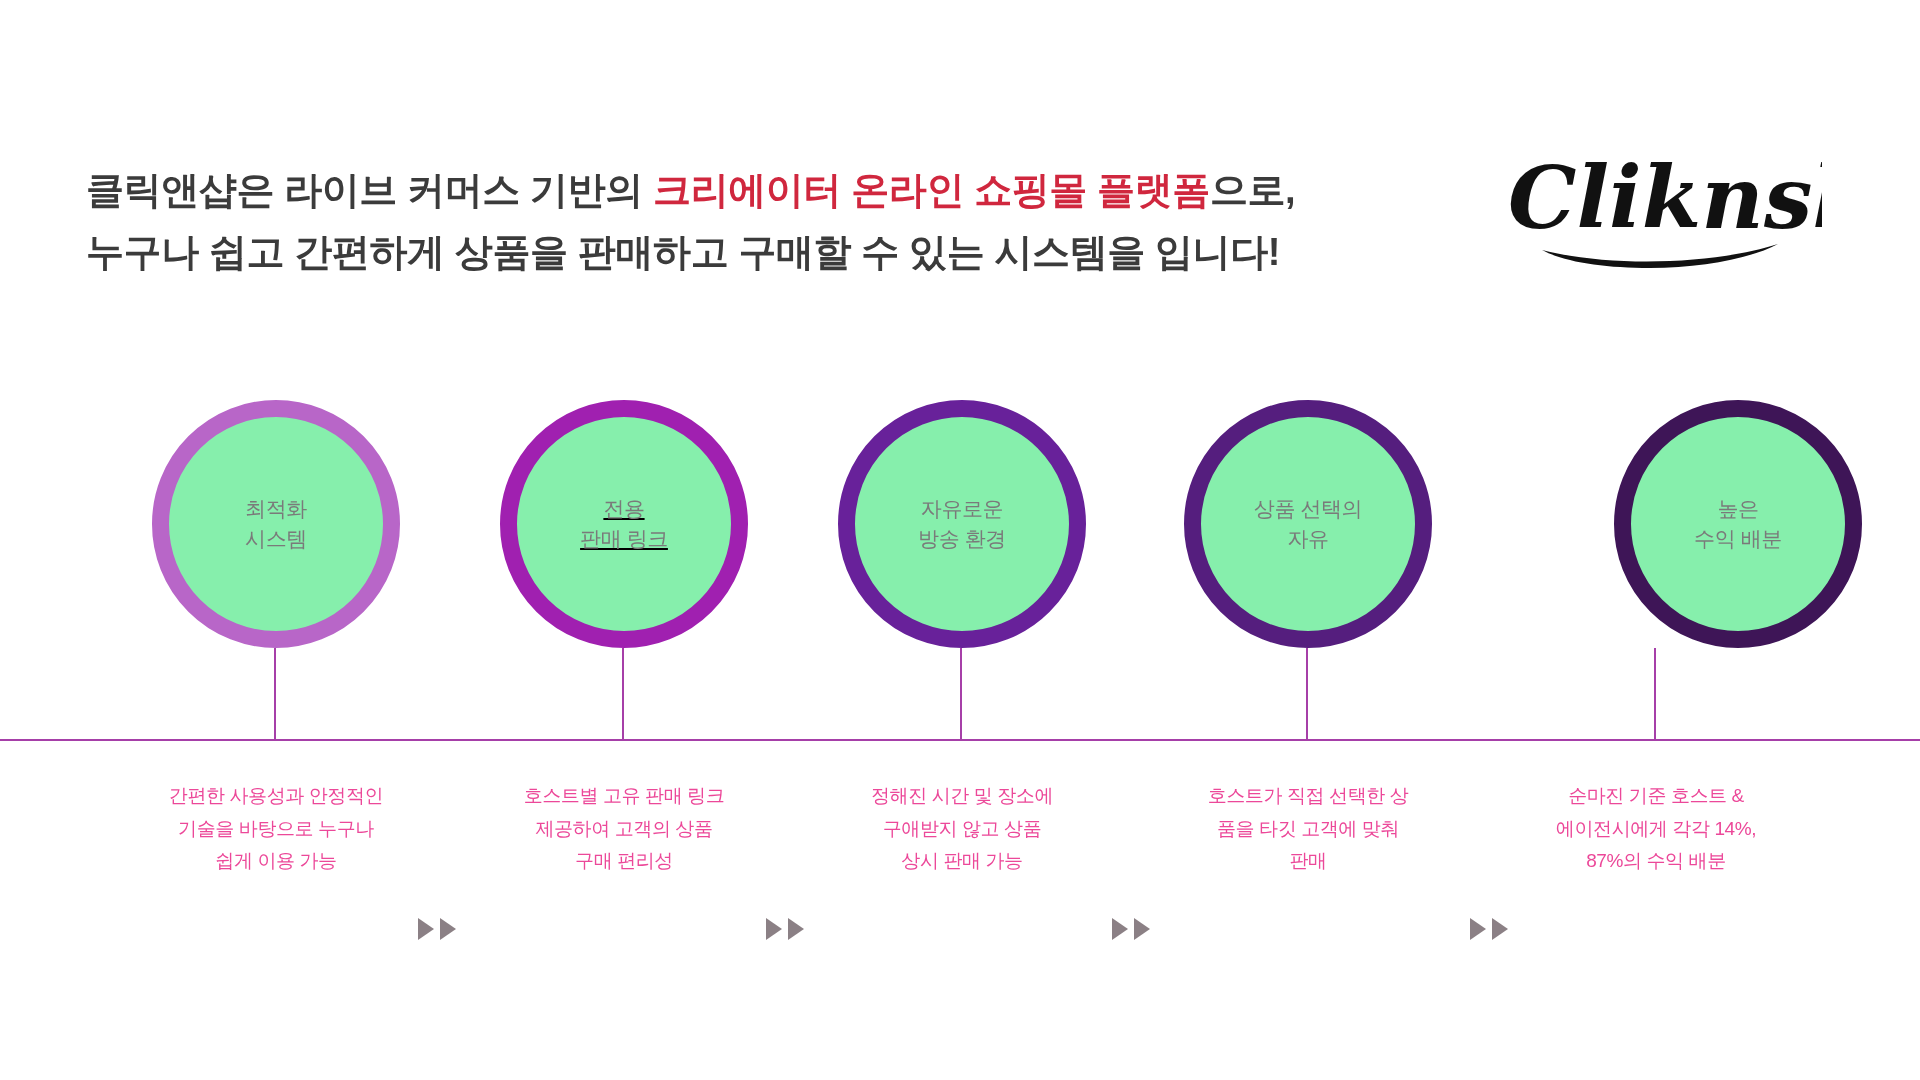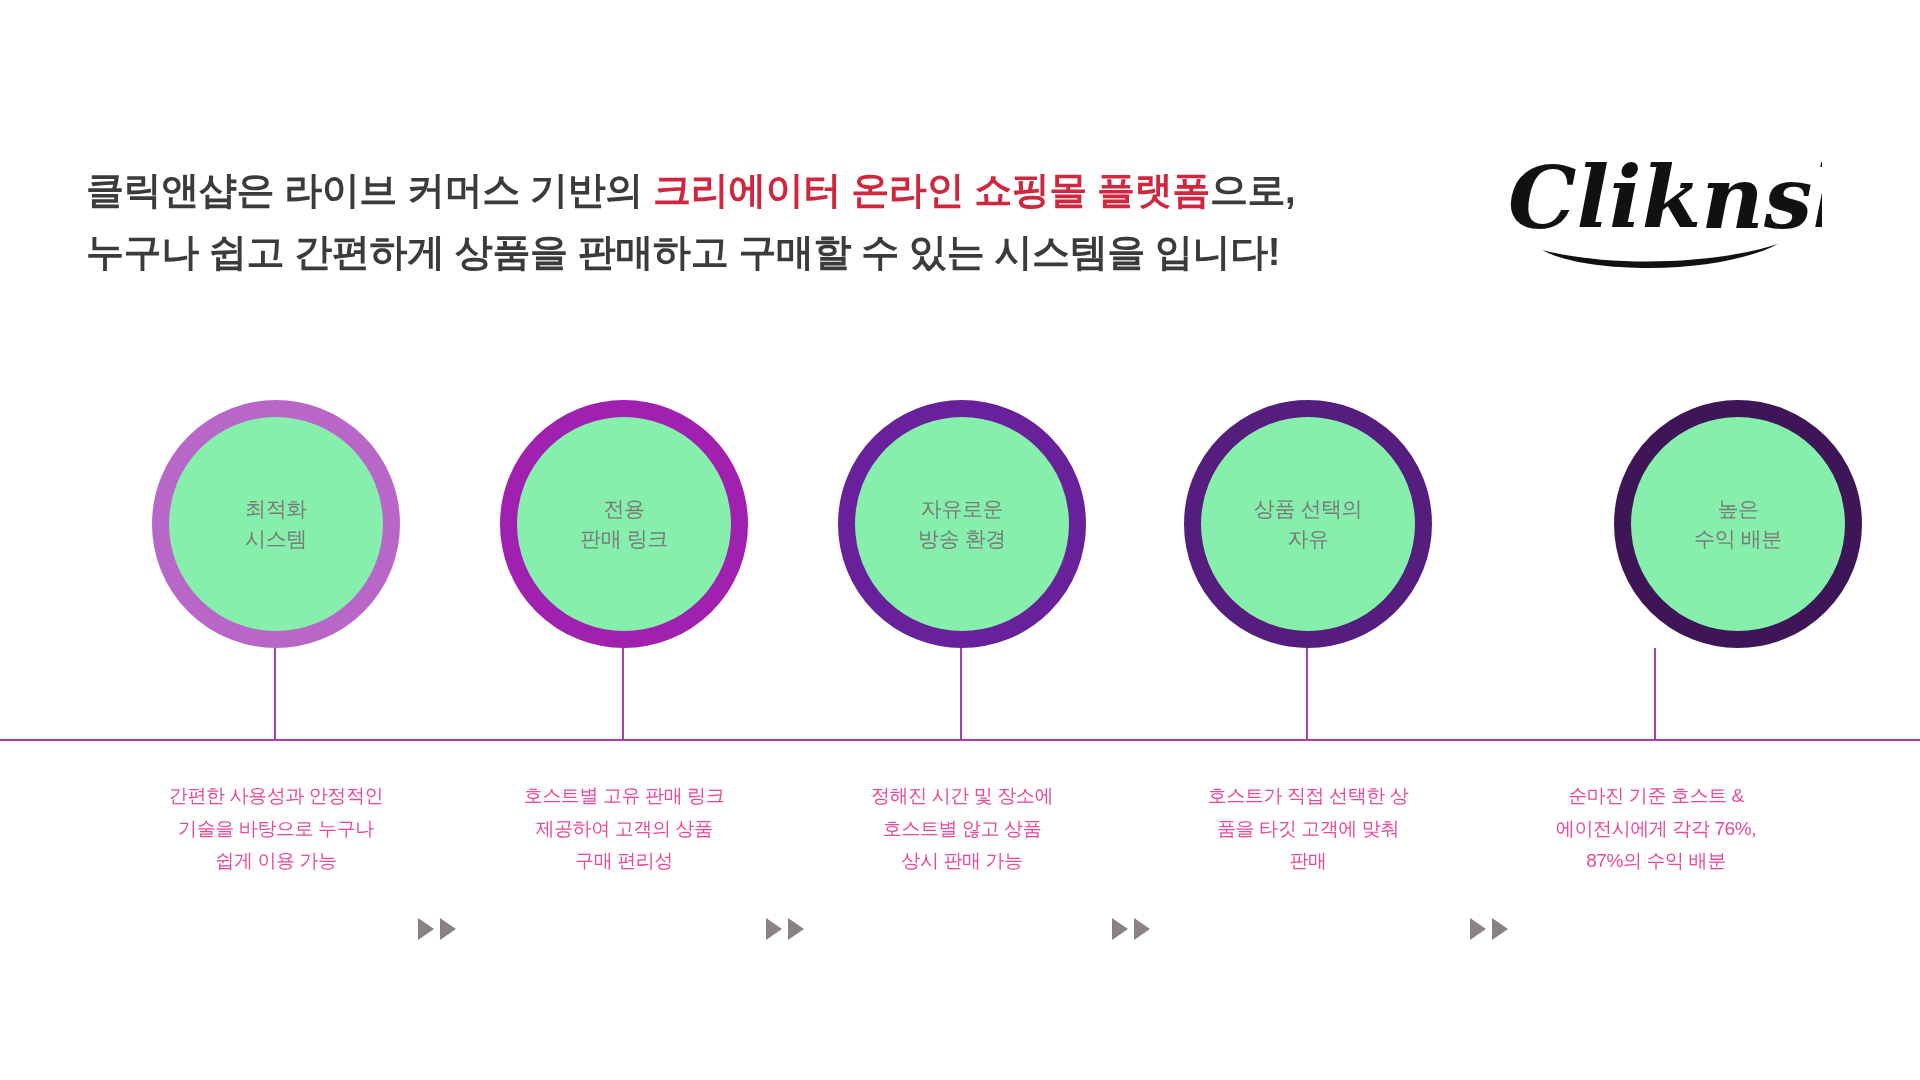--- a/index.html
+++ b/index.html
@@ -161,21 +161,21 @@
       </div>
     </div>
   </div>
 
   <div class="arrows" style="left:418px;">
     <i style="border-left-color: rgb(139, 128, 133);"></i>
     <i style="border-left-color: rgb(139, 128, 133);"></i>
   </div>
 
   <div class="step" style="left:500px;">
-    <div class="ring" style="border: 17px solid rgb(160, 32, 176);">
+    <div class="ring" style="border: 17px solid rgb(160, 32, 176); text-decoration: underline;">
       <div class="ring-label">
         <span>전용</span>
         <span>판매 링크</span>
       </div>
     </div>
   </div>
 
   <div class="arrows" style="left:766px;">
     <i style="border-left-color: rgb(139, 128, 133);"></i>
     <i style="border-left-color: rgb(139, 128, 133);"></i>
@@ -229,29 +229,29 @@
   </div>
 
   <div class="caption" style="left:474px;">
     <span>호스트별 고유 판매 링크</span>
     <span>제공하여 고객의 상품</span>
     <span>구매 편리성</span>
   </div>
 
   <div class="caption" style="left:812px;">
     <span>정해진 시간 및 장소에</span>
-    <span>호스트별 않고 상품</span>
+    <span>구애받지 않고 상품</span>
     <span>상시 판매 가능</span>
   </div>
 
   <div class="caption" style="left:1158px;">
     <span>호스트가 직접 선택한 상</span>
     <span>품을 타깃 고객에 맞춰</span>
     <span>판매</span>
   </div>
 
   <div class="caption" style="left:1506px;">
     <span>순마진 기준 호스트 &amp;</span>
-    <span>에이전시에게 각각 76%,</span>
+    <span>에이전시에게 각각 14%,</span>
     <span>87%의 수익 배분</span>
   </div>
 
 </div>
 
 </body></html>

